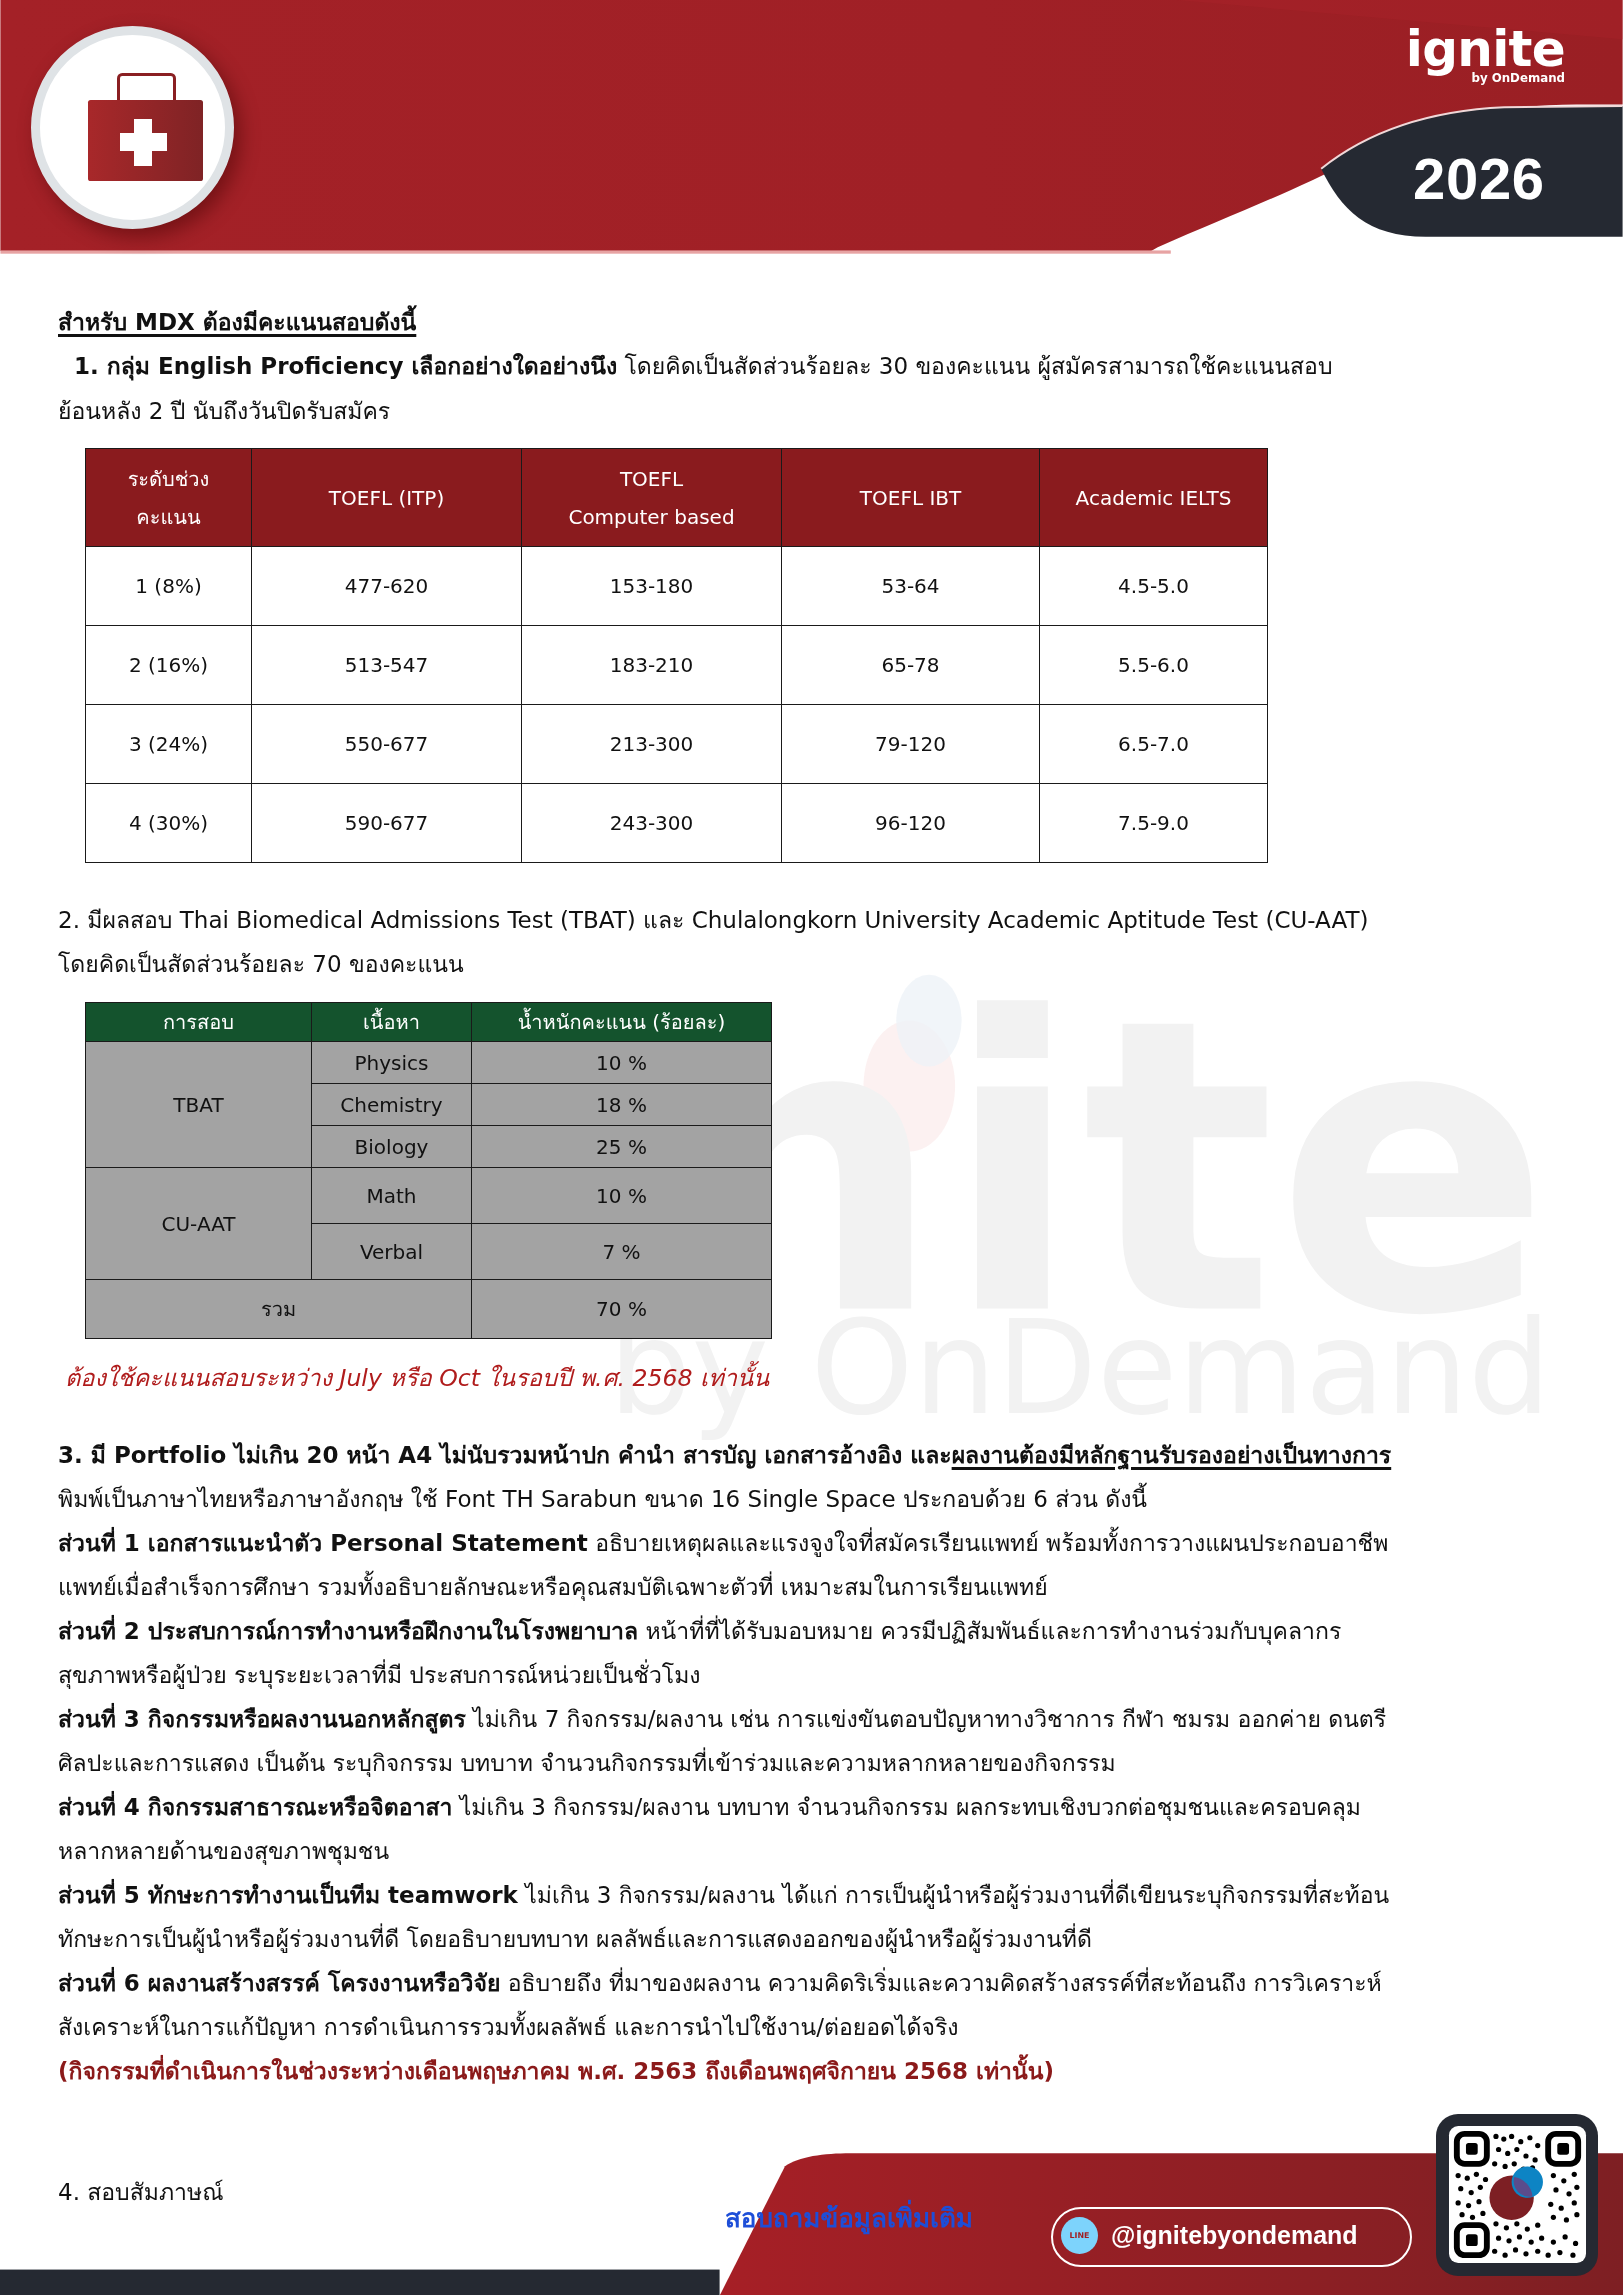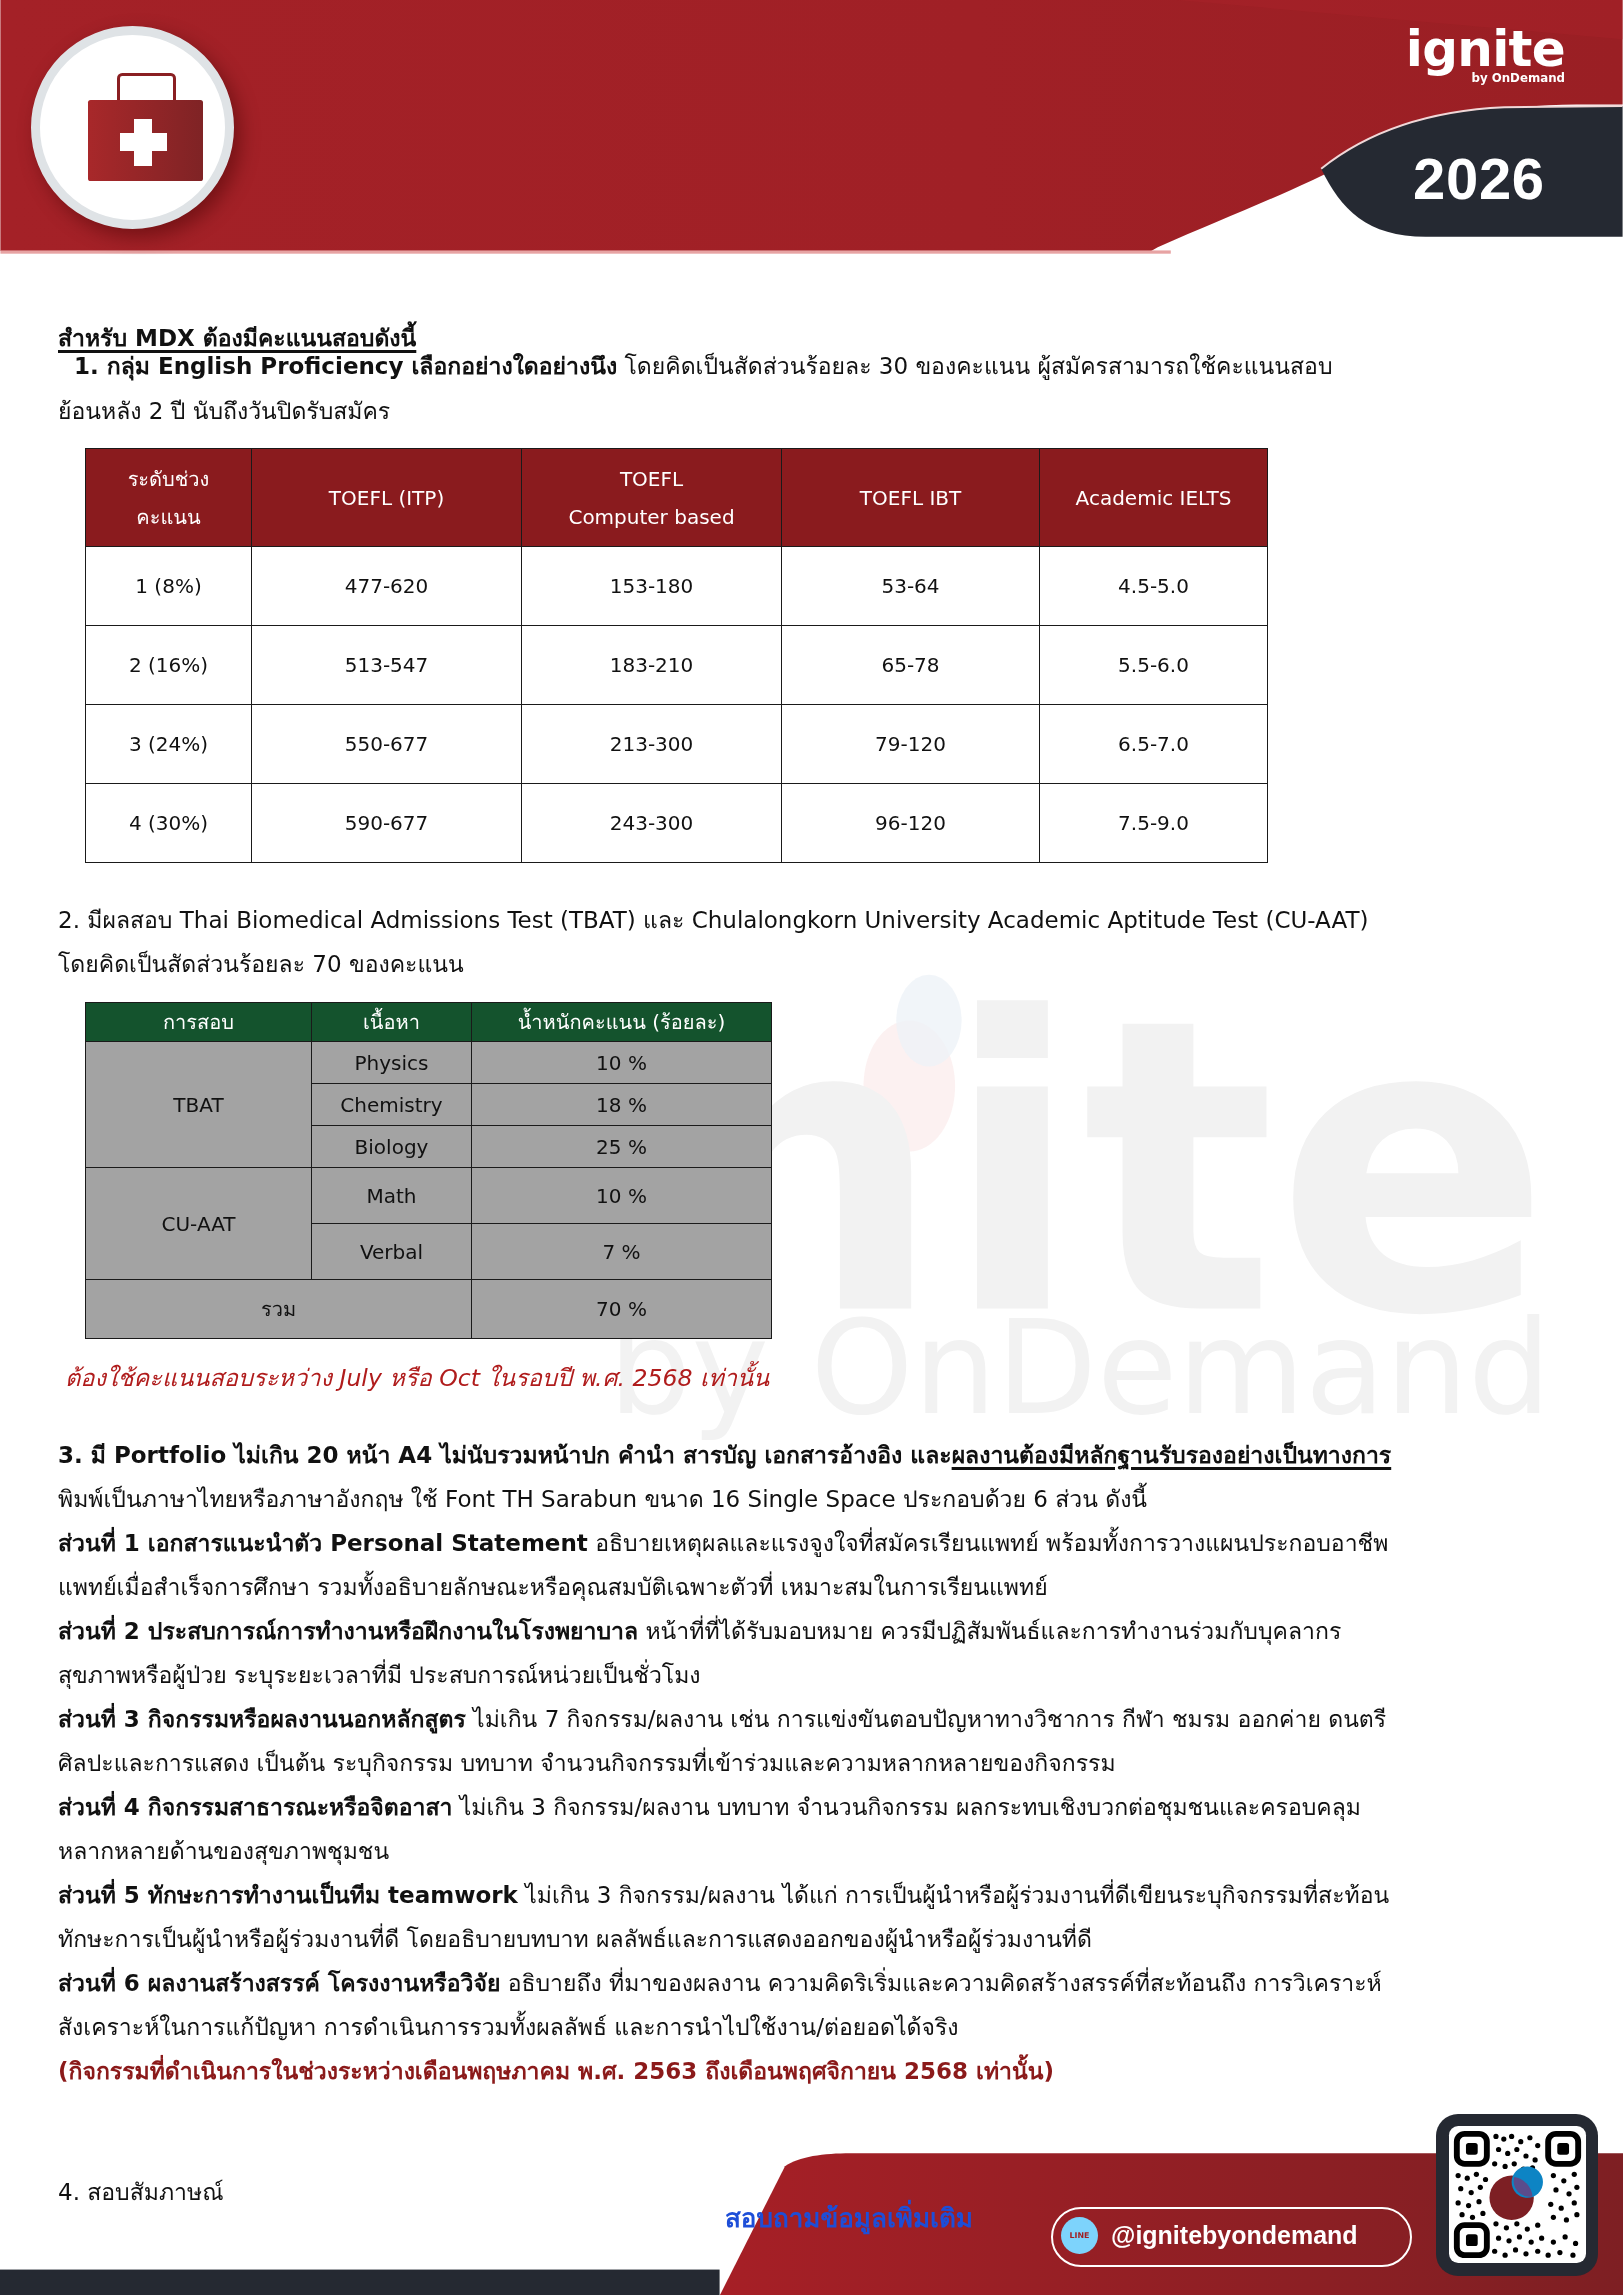--- a/index.html
+++ b/index.html
@@ -99,21 +99,21 @@
 </div>
 
 <svg class="watermark" width="1623" height="2295" viewBox="0 0 2481 3508">
   <ellipse cx="1390" cy="1660" rx="70" ry="100" fill="#fbeeee" opacity="0.8"></ellipse>
   <ellipse cx="1420" cy="1560" rx="50" ry="70" fill="#eef3f8" opacity="0.8"></ellipse>
   <text x="1000" y="2000" font-family="DejaVu Sans, sans-serif" font-weight="bold" font-size="620" fill="#f2f2f2">nite</text>
   <text x="930" y="2160" font-family="DejaVu Sans, sans-serif" font-size="200" fill="#f2f2f2">by OnDemand</text>
 </svg>
 
 <div class="content">
-  <div class="line b" style="position:absolute; top:16px;">
+  <div class="line b" style="position:absolute; top:0;">
     <span class="u">สำหรับ MDX ต้องมีคะแนนสอบดังนี้</span>
   </div>
   <div class="line" style="position:absolute; top:44px;margin-left:16px;">
     <span class="b">1. กลุ่ม English Proficiency เลือกอย่างใดอย่างนึง</span><span> โดยคิดเป็นสัดส่วนร้อยละ 30 ของคะแนน ผู้สมัครสามารถใช้คะแนนสอบ</span>
   </div>
   <div class="line" style="position:absolute; top:89px;">ย้อนหลัง 2 ปี นับถึงวันปิดรับสมัคร</div>
 </div>
 
 <table class="t1">
   <thead>

